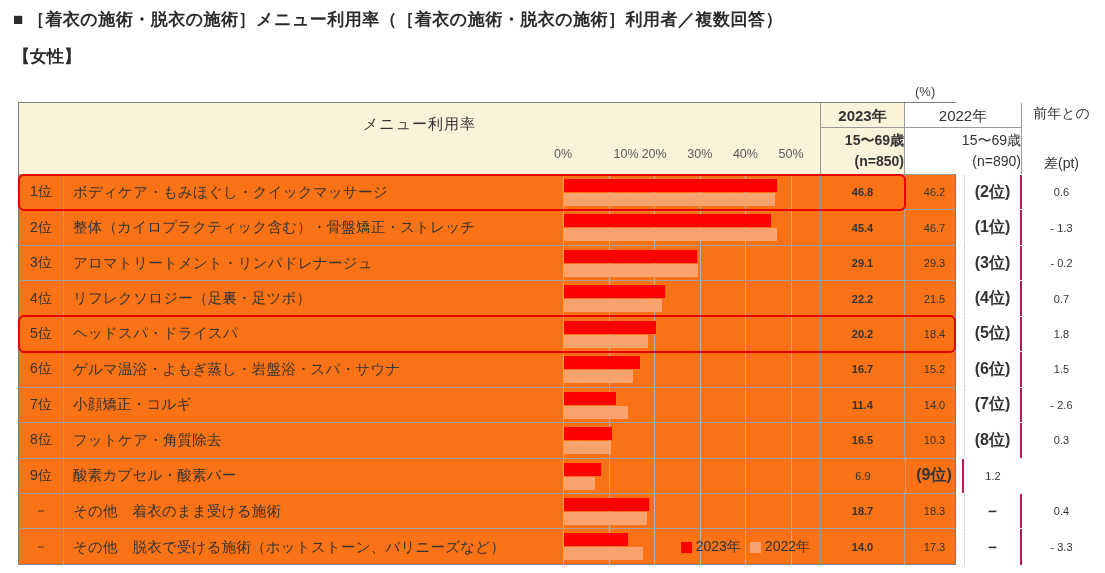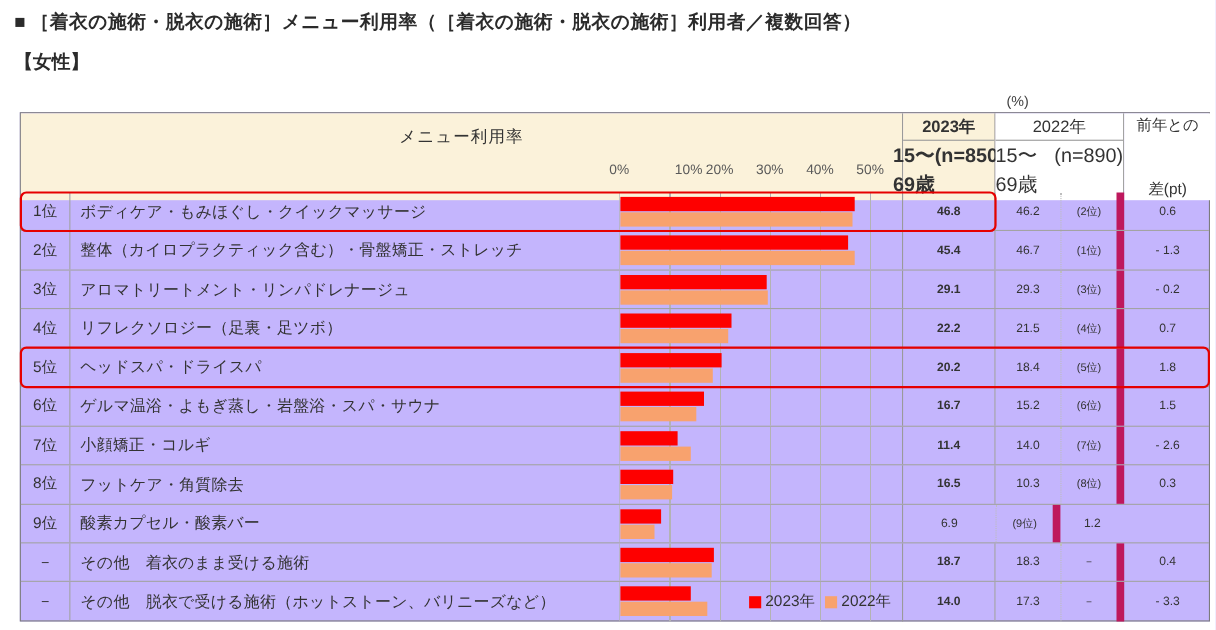--- a/index.html
+++ b/index.html
@@ -5,36 +5,36 @@
   html,body{margin:0;padding:0;background:#fff;}
   body{width:1105px;height:573px;position:relative;overflow:hidden;
        font-family:"Liberation Sans","DejaVu Sans",sans-serif;color:#333;}
   .page-title{position:absolute;left:13px;top:8px;font-size:17px;font-weight:600;
               color:#2b2b2b;letter-spacing:.5px;white-space:nowrap;}
   .page-title .bullet{margin-right:4px;}
   .subtitle{position:absolute;left:13px;top:45px;font-size:17px;font-weight:700;color:#2b2b2b;}
   .unit-label{position:absolute;left:915px;top:84px;font-size:13px;color:#404040;}
 
   
-  .tbl{position:absolute;left:18px;top:102px;width:1082px;height:463px;
-       border:1.5px solid #7c7c7c;box-sizing:border-box;background:#c4b5fd;}
+  .tbl{position:absolute;left:18px;top:102px;width:938px;height:463px;
+       border:1.5px solid #7c7c7c;box-sizing:border-box;background:#f97316;}
   .hdr{display:grid;grid-template-columns:802px 84px 117px 79px;height:72px;
        border-bottom:1px solid #9a9a9a;box-sizing:border-box;}
   .hcell{box-sizing:border-box;position:relative;}
   .h-menu{background:#fbf2da;border-right:1px solid #9a9a9a;}
   .h-menu .menu-title{position:absolute;left:0;right:0;top:12px;text-align:center;
                       font-size:15px;color:#333;letter-spacing:1px;}
   .axis{position:absolute;left:544px;top:40px;width:258px;height:26px;}
   .axis span{position:absolute;top:4px;transform:translateX(-50%);
              font-size:12.5px;color:#595959;}
   .h-col{display:flex;flex-direction:column;border-right:1px solid #9a9a9a;}
   .h-col .yr{height:25px;line-height:25px;text-align:center;font-size:15px;
              border-bottom:1px solid #9a9a9a;box-sizing:border-box;}
-  .h-col .sub{flex:1;display:flex;flex-direction:row;justify-content:center;
-              text-align:left;font-size:18px;line-height:1.5;}
+  .h-col .sub{flex:1;display:flex;flex-direction:column;justify-content:center;
+              text-align:right;font-size:14px;line-height:1.5;}
   .h-2023{background:#fbf2da;}
   .h-2023 .yr,.h-2023 .sub{font-weight:700;}
   .h-2022{background:#fff;}
   .h-diff{display:flex;flex-direction:column;justify-content:space-between;text-align:center;
           font-size:14px;line-height:1.5;background:#fff;border-right:none;}
 
   
   .tbody{position:relative;}
   .trow{display:grid;grid-template-columns:45px 499px 258px 84px 59px 58px 79px;
         height:35.45px;border-bottom:1px solid #a3a3a3;box-sizing:border-box;
@@ -45,21 +45,21 @@
   .c-label{padding-left:9px;letter-spacing:.2px;white-space:nowrap;overflow:hidden;text-align:center;}
   .c-chart{position:relative;border-right:1px solid #9a9a9a;
            background-image:repeating-linear-gradient(to right,
              #b3b3b3 0,#b3b3b3 1px,transparent 1px,transparent 45.6px);}
   .bar{position:absolute;left:1px;height:13px;}
   .b2023{top:4px;}
   .b2022{top:18px;}
   .c-num{justify-content:center;font-size:11px;}
   .c-2023{font-weight:700;border-right:1px solid #a3a3a3;}
   .c-2022v{}
-  .c-prank{border-left:1px dotted #bdbdbd;border-right:7px solid #be185d;font-size:10px;}
+  .c-prank{border-left:1px dotted #bdbdbd;border-right:2px solid #be185d;font-size:16px;font-weight:bold;}
   .c-diff{}
 
   
   .hl{position:absolute;top:-1.5px;bottom:-1.5px;left:-1px;border:2.5px solid #e60000;
       border-radius:6px;box-sizing:border-box;pointer-events:none;z-index:5;}
   .hl.to-2023{width:888px;}
   .hl.full{right:-1px;left:-1px;width:auto;}
 
   
   .legend{position:absolute;right:10px;top:0;bottom:0;display:flex;align-items:center;

